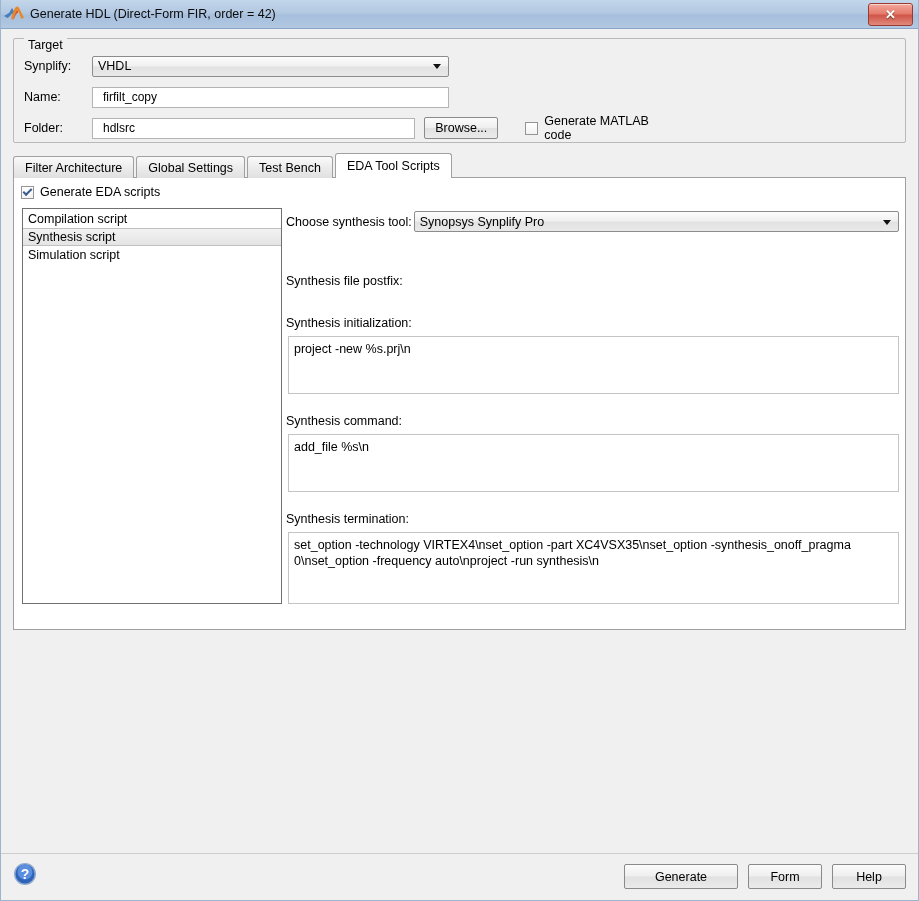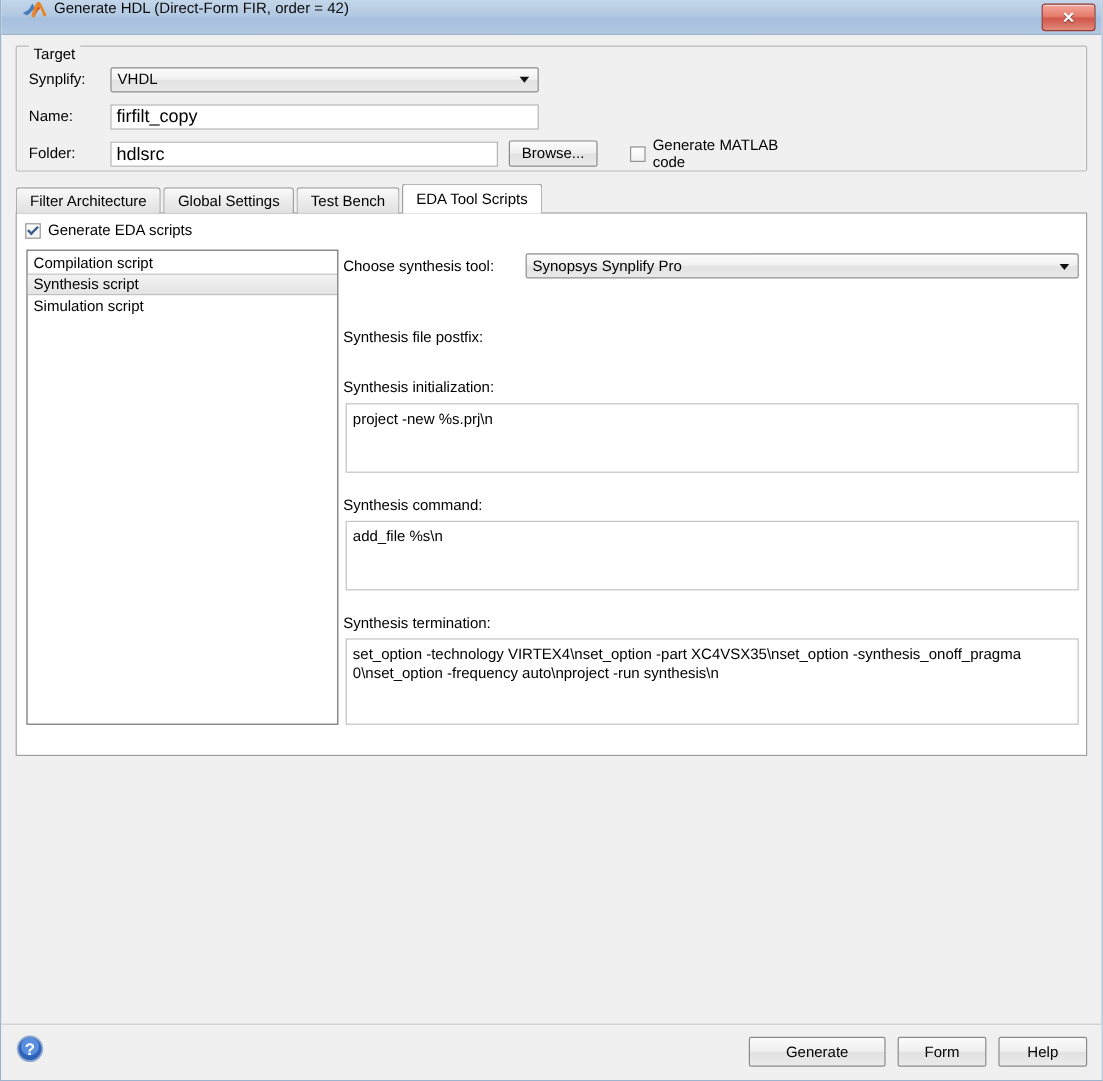--- a/index.html
+++ b/index.html
@@ -24,22 +24,22 @@
     overflow: hidden;
   }
 
   
   .titlebar {
     position: relative;
     height: 29px;
     background: linear-gradient(to bottom, #c3d6ea 0%, #b3c9e2 45%, #a6bfdd 55%, #b2c8e2 100%);
     border-bottom: 1px solid #8ba6c4;
     display: flex;
-    align-items: flex-start;
-    padding-left: 17px;
+    align-items: center;
+    padding-left: 2px;
     box-sizing: border-box;
   }
   .title-logo {
     width: 22px;
     height: 18px;
     margin-right: 5px;
     flex: none;
   }
   .title-text {
     font-size: 12.5px;
@@ -125,22 +125,22 @@
     border-top: 5px solid #111;
   }
 
   .textbox {
     height: 21px;
     box-sizing: border-box;
     border: 1px solid #b4b4b4;
     background: #ffffff;
     display: flex;
     align-items: center;
-    padding: 0 4px;
-    font-size: 15px;
+    padding: 0 10px;
+    font-size: 12px;
     cursor: text;
   }
 
   .push-btn {
     height: 22px;
     box-sizing: border-box;
     border: 1px solid #8a8a8a;
     border-radius: 2px;
     background: linear-gradient(to bottom, #fbfbfb 0%, #efefef 48%, #e1e1e1 52%, #ebebeb 100%);
     display: flex;
@@ -387,21 +387,21 @@
     </div>
 
     <div class="listbox">
       <div class="list-item">Compilation script</div>
       <div class="list-item selected">Synthesis script</div>
       <div class="list-item">Simulation script</div>
     </div>
 
     <div class="right-pane">
 
-      <div style="position:absolute; left:0; top:3px; display:flex; align-items:center; width:613px;gap:24px;">
+      <div style="position:absolute; left:0; top:3px; display:flex; align-items:center; width:613px;">
         <span class="rp-label">Choose synthesis tool:</span>
         <div class="combo" style="flex:1; margin-left:2px;">
           <span>Synopsys Synplify Pro</span>
           <span class="arrow"></span>
         </div>
       </div>
 
       <div style="position:absolute; left:0; top:66px; display:flex; align-items:center; width:613px;">
         <span class="rp-label">Synthesis file postfix:</span>
       </div>

